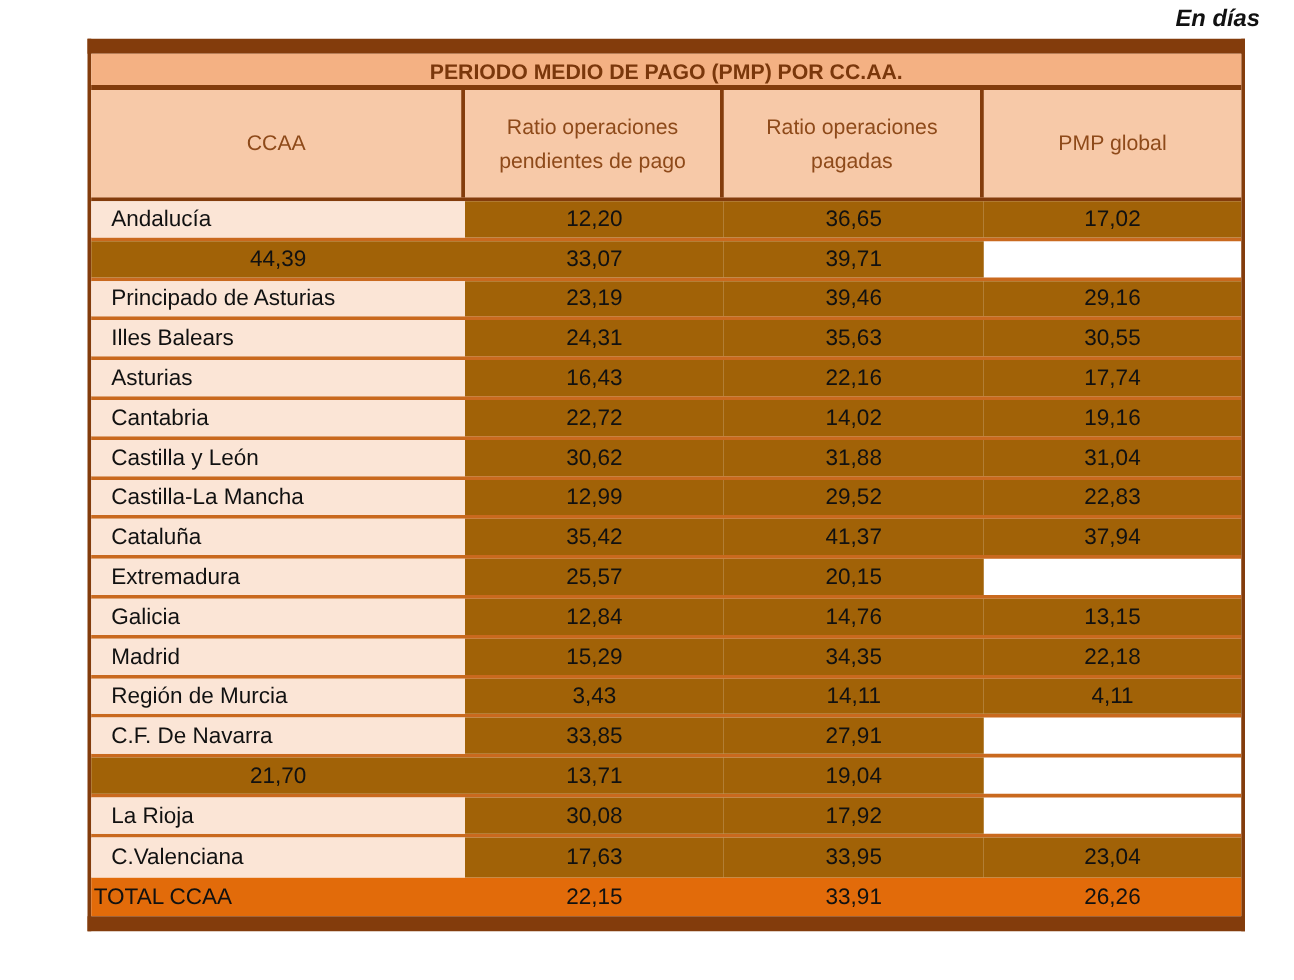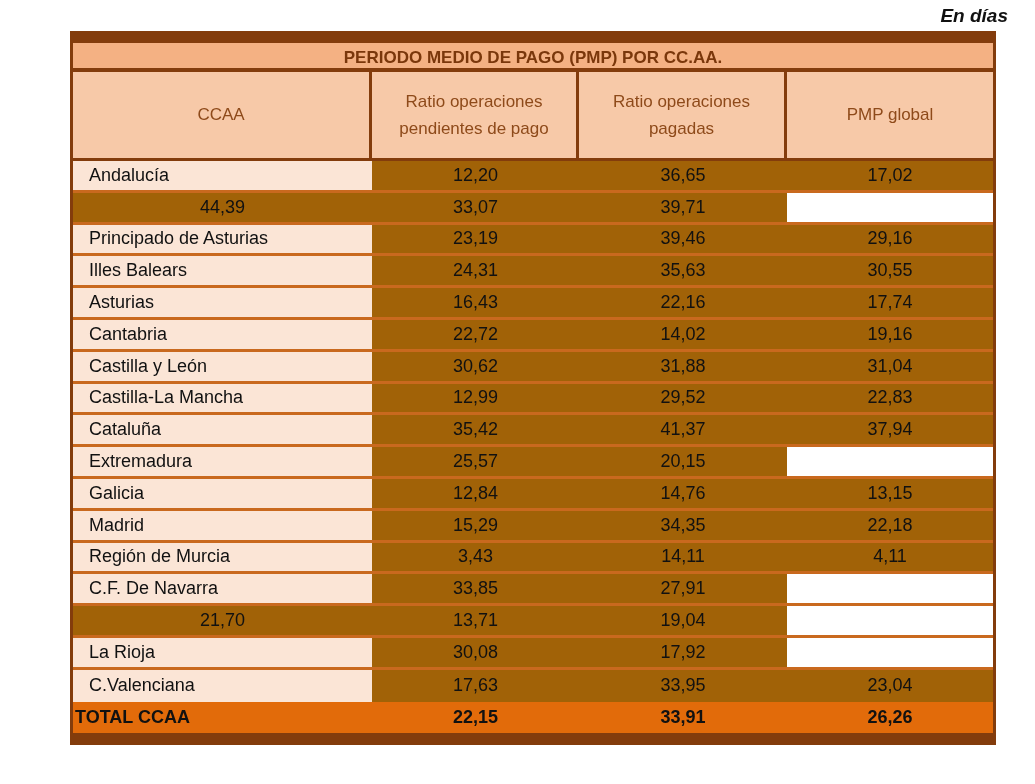--- a/index.html
+++ b/index.html
@@ -49,21 +49,21 @@
   }
   .header-cell:last-child{border-right:none;}
 
   .data-row{height:31.8px;border-bottom:3px solid var(--row-separator);}
   .data-row:last-child{border-bottom:none;}
   .cell{display:flex;align-items:center;font-size:18px;color:#111111;}
   .name-cell{background:var(--name-col-bg);padding-left:16px;}
   .num-cell{background:#a16207;justify-content:center;}
 
   .total-row{height:31px;background:var(--total-bg);}
-  .total-row .cell{font-weight:bold;color:#111111;}
+  .total-row .cell{font-weight:normal;color:#111111;}
   .total-label{padding-left:2px;}
 </style>
 </head>
 <body>
 
 <div class="page">
 
   <div class="unit-note">En días</div>
 
   <div class="pmp-table">

